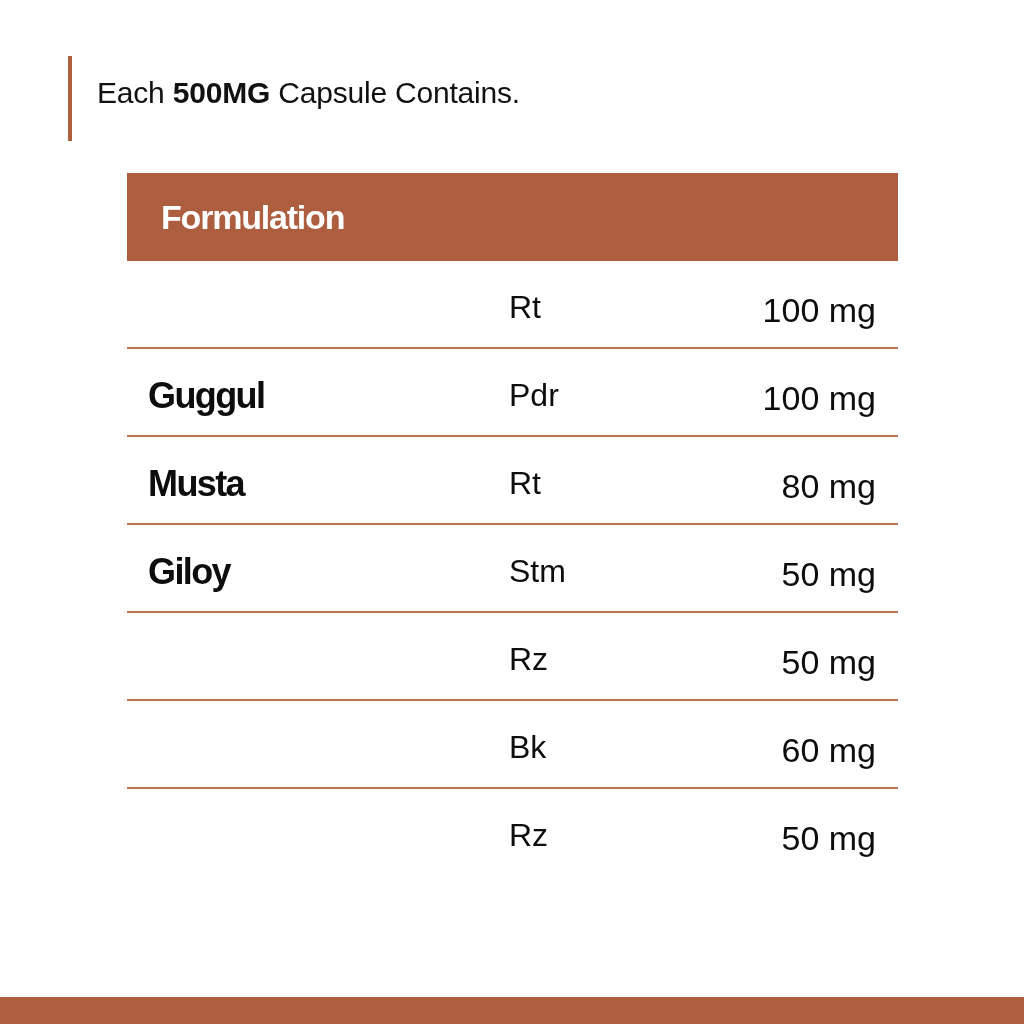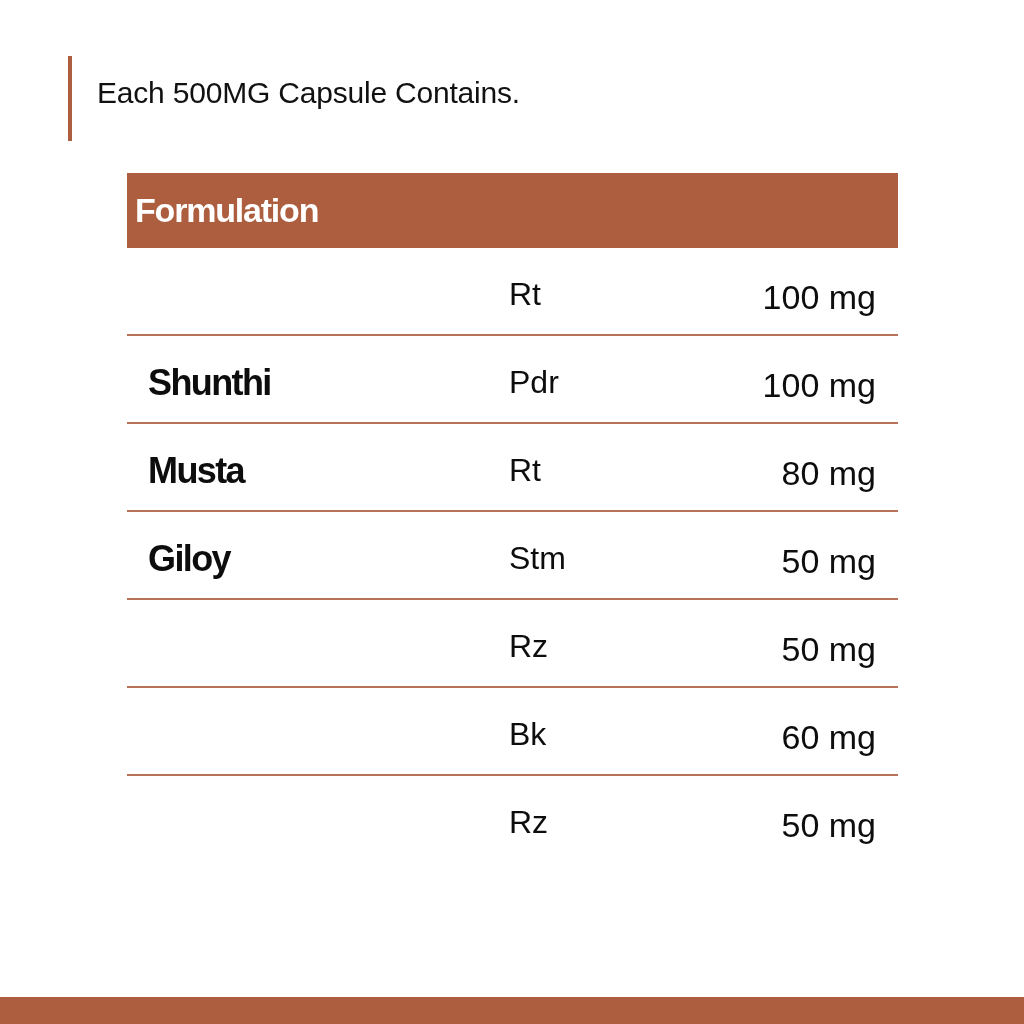--- a/index.html
+++ b/index.html
@@ -9,28 +9,28 @@
       font-family: "Liberation Sans", "DejaVu Sans", sans-serif;
     }
     .accent-bar {
       position: absolute; left: 68px; top: 56px; width: 4px; height: 85px;
       background: #ad5e3f;
     }
     .intro {
       position: absolute; left: 97px; top: 76px;
       font-size: 30px; letter-spacing: -0.2px; color: #111;
     }
-    .intro b { font-weight: 400; }
+    .intro b { font-weight: 700; }
     .table {
       position: absolute; left: 127px; top: 173px; width: 771px;
     }
     .table-header {
-      height: 75px; background: #ad5e3f; color: #fff;
+      height: 88px; background: #ad5e3f; color: #fff;
       display: flex; align-items: center;
-      padding-left: 8px; box-sizing: border-box;
+      padding-left: 34px; box-sizing: border-box;
       font-size: 34px; font-weight: 700; letter-spacing: -1.2px;
     }
     .row {
       position: relative; height: 88px;
       border-bottom: 2px solid #b87456;
       box-sizing: border-box;
     }
     .row:last-child { border-bottom: none; }
     .cell-name {
       position: absolute; left: 21px; top: 26px;
@@ -57,21 +57,21 @@
 <div class="intro"><span>Each </span><b>500MG</b><span> Capsule Contains.</span></div>
 
 <div class="table">
   <div class="table-header">Formulation</div>
 
   <div class="row">
     <span class="cell-part">Rt</span>
     <span class="cell-qty">100 mg</span>
   </div>
   <div class="row">
-    <span class="cell-name">Shunthi</span>
+    <span class="cell-name">Guggul</span>
     <span class="cell-part">Pdr</span>
     <span class="cell-qty">100 mg</span>
   </div>
   <div class="row">
     <span class="cell-name">Musta</span>
     <span class="cell-part">Rt</span>
     <span class="cell-qty">80 mg</span>
   </div>
   <div class="row">
     <span class="cell-name">Giloy</span>

